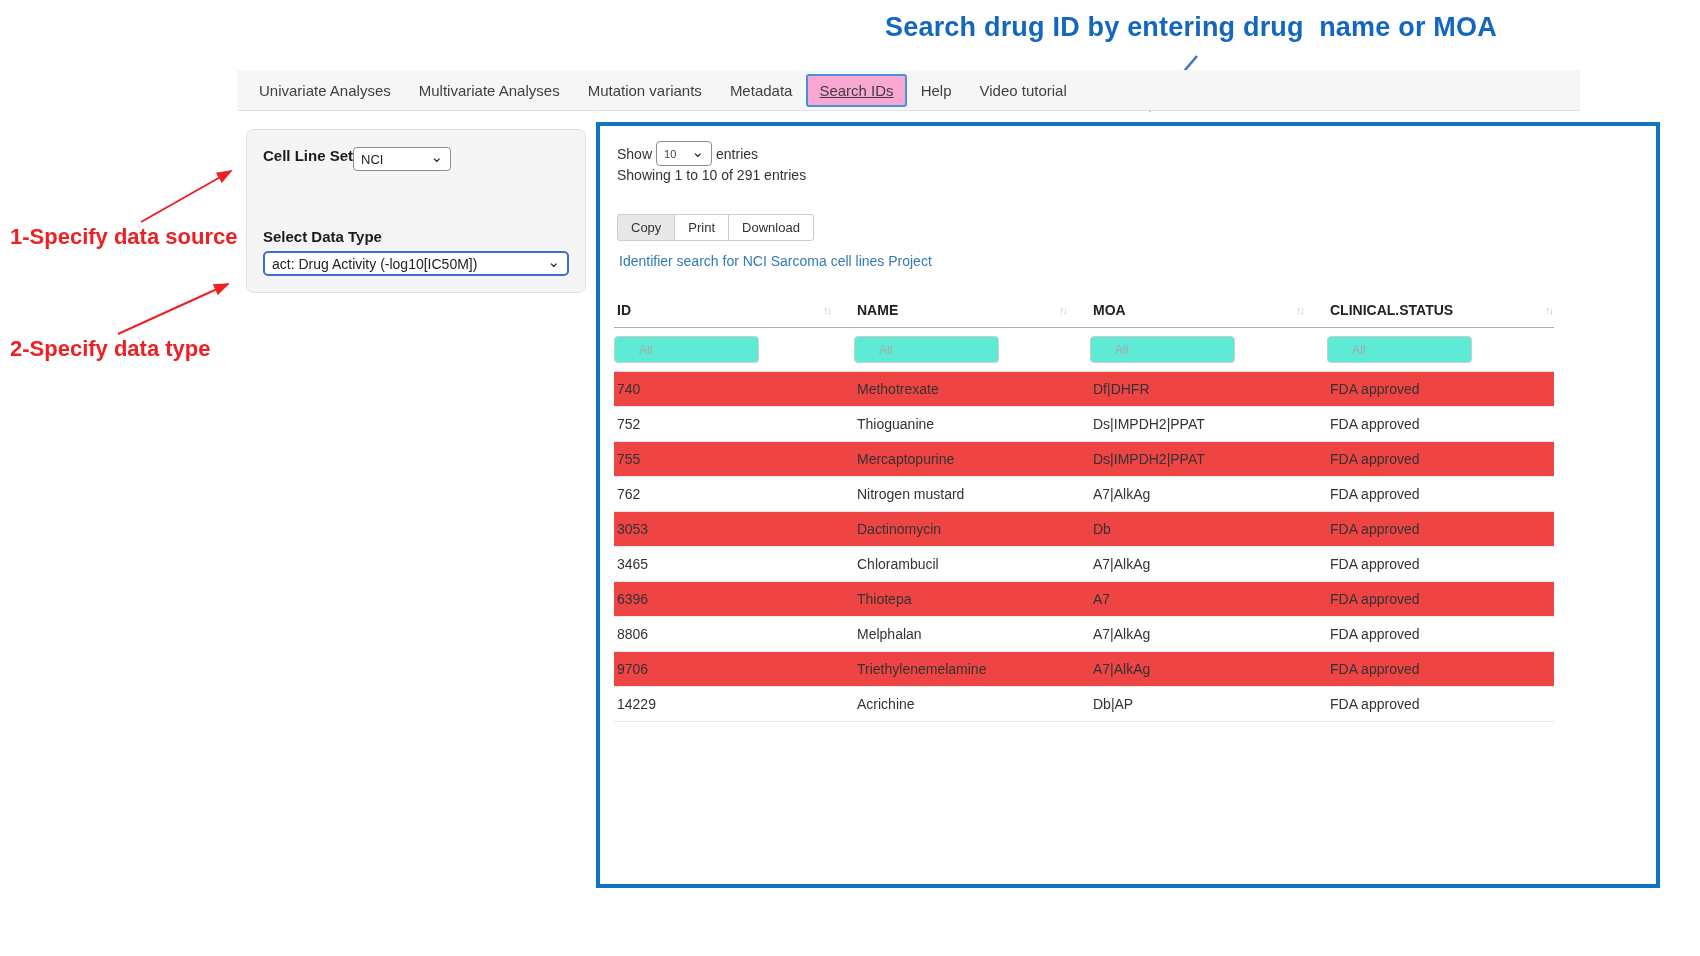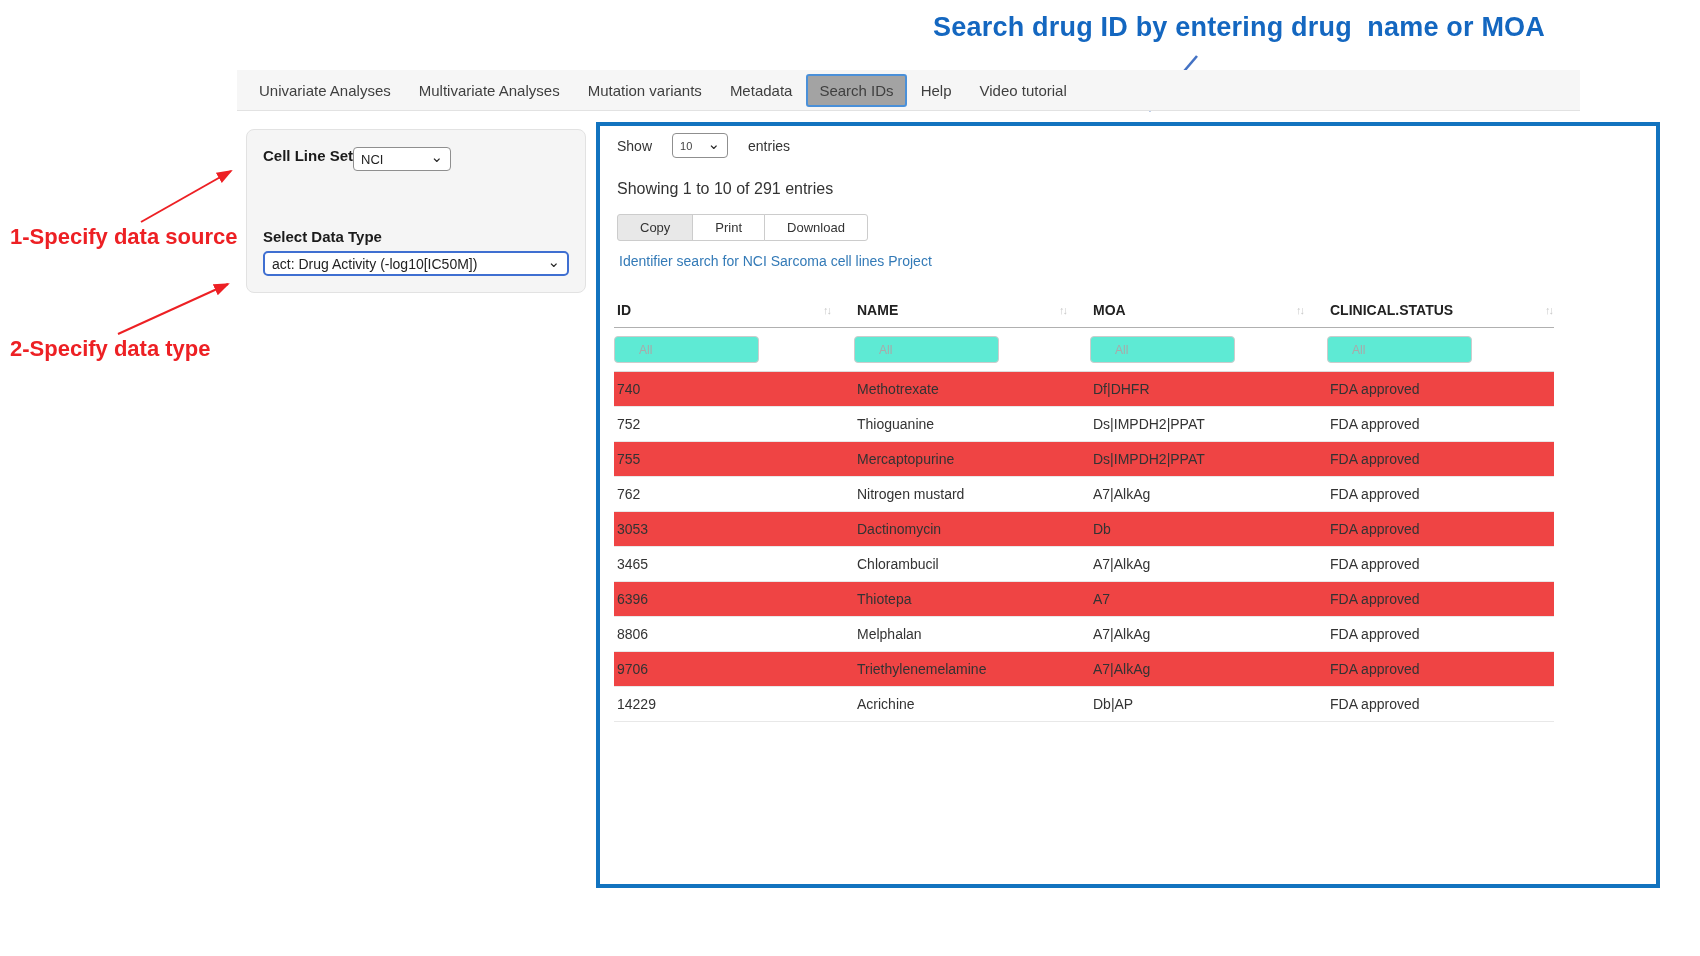--- a/index.html
+++ b/index.html
@@ -1,63 +1,63 @@
 <!DOCTYPE html>
 <html><head>
 <meta charset="utf-8">
 <style>
   * { margin:0; padding:0; box-sizing:border-box; }
   html,body { background:#fff; }
   body { font-family:"Liberation Sans","DejaVu Sans",sans-serif; color:#333; }
   #canvas { position:relative; width:1700px; height:956px; background:#fff; overflow:hidden; }
 
   
-  .top-note { position:absolute; left:885px; top:12px; width:660px; text-align:right;
+  .top-note { position:absolute; left:885px; top:12px; width:660px; text-align:left;
     font-size:27px; font-weight:bold; color:#1467c0; white-space:pre-wrap; letter-spacing:.2px; }
   .red-note { position:absolute; font-size:22px; font-weight:bold; color:#ed2024; }
   .note1 { left:10px; top:224px; }
   .note2 { left:10px; top:336px; }
   .arrow-svg { position:absolute; pointer-events:none; }
 
   
   .navbar { position:absolute; left:237px; top:70px; width:1343px; height:41px;
     background:#f6f6f6; border-bottom:1px solid #e2e2e2; display:flex; align-items:center; padding-left:8px; }
   .tab { font-size:15px; color:#3f3f3f; padding:9px 14px; cursor:default; white-space:nowrap; }
-  .tab.active { border:2px solid #4a90d9; border-radius:3px; padding:6px 11px; background:#a3a3a3; }
+  .tab.active { border:2px solid #4a90d9; border-radius:3px; padding:6px 11px; background:#f9a8d4;text-decoration:underline; }
 
   
   .side-panel { position:absolute; left:246px; top:129px; width:340px; height:164px;
     background:#f5f5f5; border:1px solid #e2e2e2; border-radius:8px; padding:17px 16px; }
   .cls-row { display:flex; }
   .panel-label { font-size:15px; font-weight:bold; color:#1b1b1b; }
   .sel { background:#fff; display:flex; align-items:center; justify-content:space-between;
     border:1px solid #8f8f8f; border-radius:4px; font-size:13px; color:#222; padding:0 7px; }
   .sel-cls { width:98px; height:24px; }
   .dtype-label { margin-top:57px; }
   .sel-dtype { margin-top:6px; width:100%; height:25px; border:2px solid #3f6fd1; border-radius:5px; font-size:14px; }
   .chev { font-size:15px; color:#222; line-height:10px; transform:translateY(-2px); }
 
   
   .results-box { position:absolute; left:596px; top:122px; width:1064px; height:766px;
     background:#fff; border:4px solid #1273bf; }
-  .show-row { position:absolute; left:17px; top:7px; display:flex; align-items:center; gap:20px; font-size:14px; }
+  .show-row { position:absolute; left:17px; top:15px; display:flex; align-items:center; gap:4px; font-size:14px; }
   .sel-show { width:56px; height:25px; font-size:11px; color:#444; }
-  .showing { position:absolute; left:17px; top:54px; font-size:16px; }
+  .showing { position:absolute; left:17px; top:41px; font-size:14px; }
 
   .pagination { position:absolute; top:46px; right:128px; display:flex; }
   .pg-cell { border:1px solid #ddd; margin-left:-1px; padding:6px 12px; font-size:14px;
     color:#337ab7; background:#fff; cursor:default; white-space:nowrap; }
   .pg-prev { color:#777; border-radius:4px 0 0 4px; margin-left:0; }
   .pg-next { border-radius:0 4px 4px 0; }
   .pg-cell.active { background:#337ab7; border-color:#337ab7; color:#fff; }
   .pg-cell.ellipsis { color:#777; }
 
   .export-group { position:absolute; left:17px; top:88px; display:flex; }
   .dt-btn { border:1px solid #ccc; margin-left:-1px; background:#fff; color:#333;
-    font-size:13px; padding:5px 22px; cursor:default; }
+    font-size:13px; padding:5px 13px; cursor:default; }
   .dt-btn:first-child { border-radius:3px 0 0 3px; margin-left:0; background:#e8e8e8; }
   .dt-btn:last-child { border-radius:0 3px 3px 0; }
 
   .id-link { position:absolute; left:19px; top:127px; font-size:14px; color:#337ab7; text-decoration:none; cursor:pointer; }
 
   
   .dtable { position:absolute; left:14px; top:170px; width:940px; }
   .drow { display:grid; grid-template-columns:240px 236px 237px 1fr; align-items:center; }
   .thead { border-bottom:1px solid #b0b0b0; }
   .th { display:flex; align-items:center; justify-content:space-between; font-size:14px; font-weight:bold;

